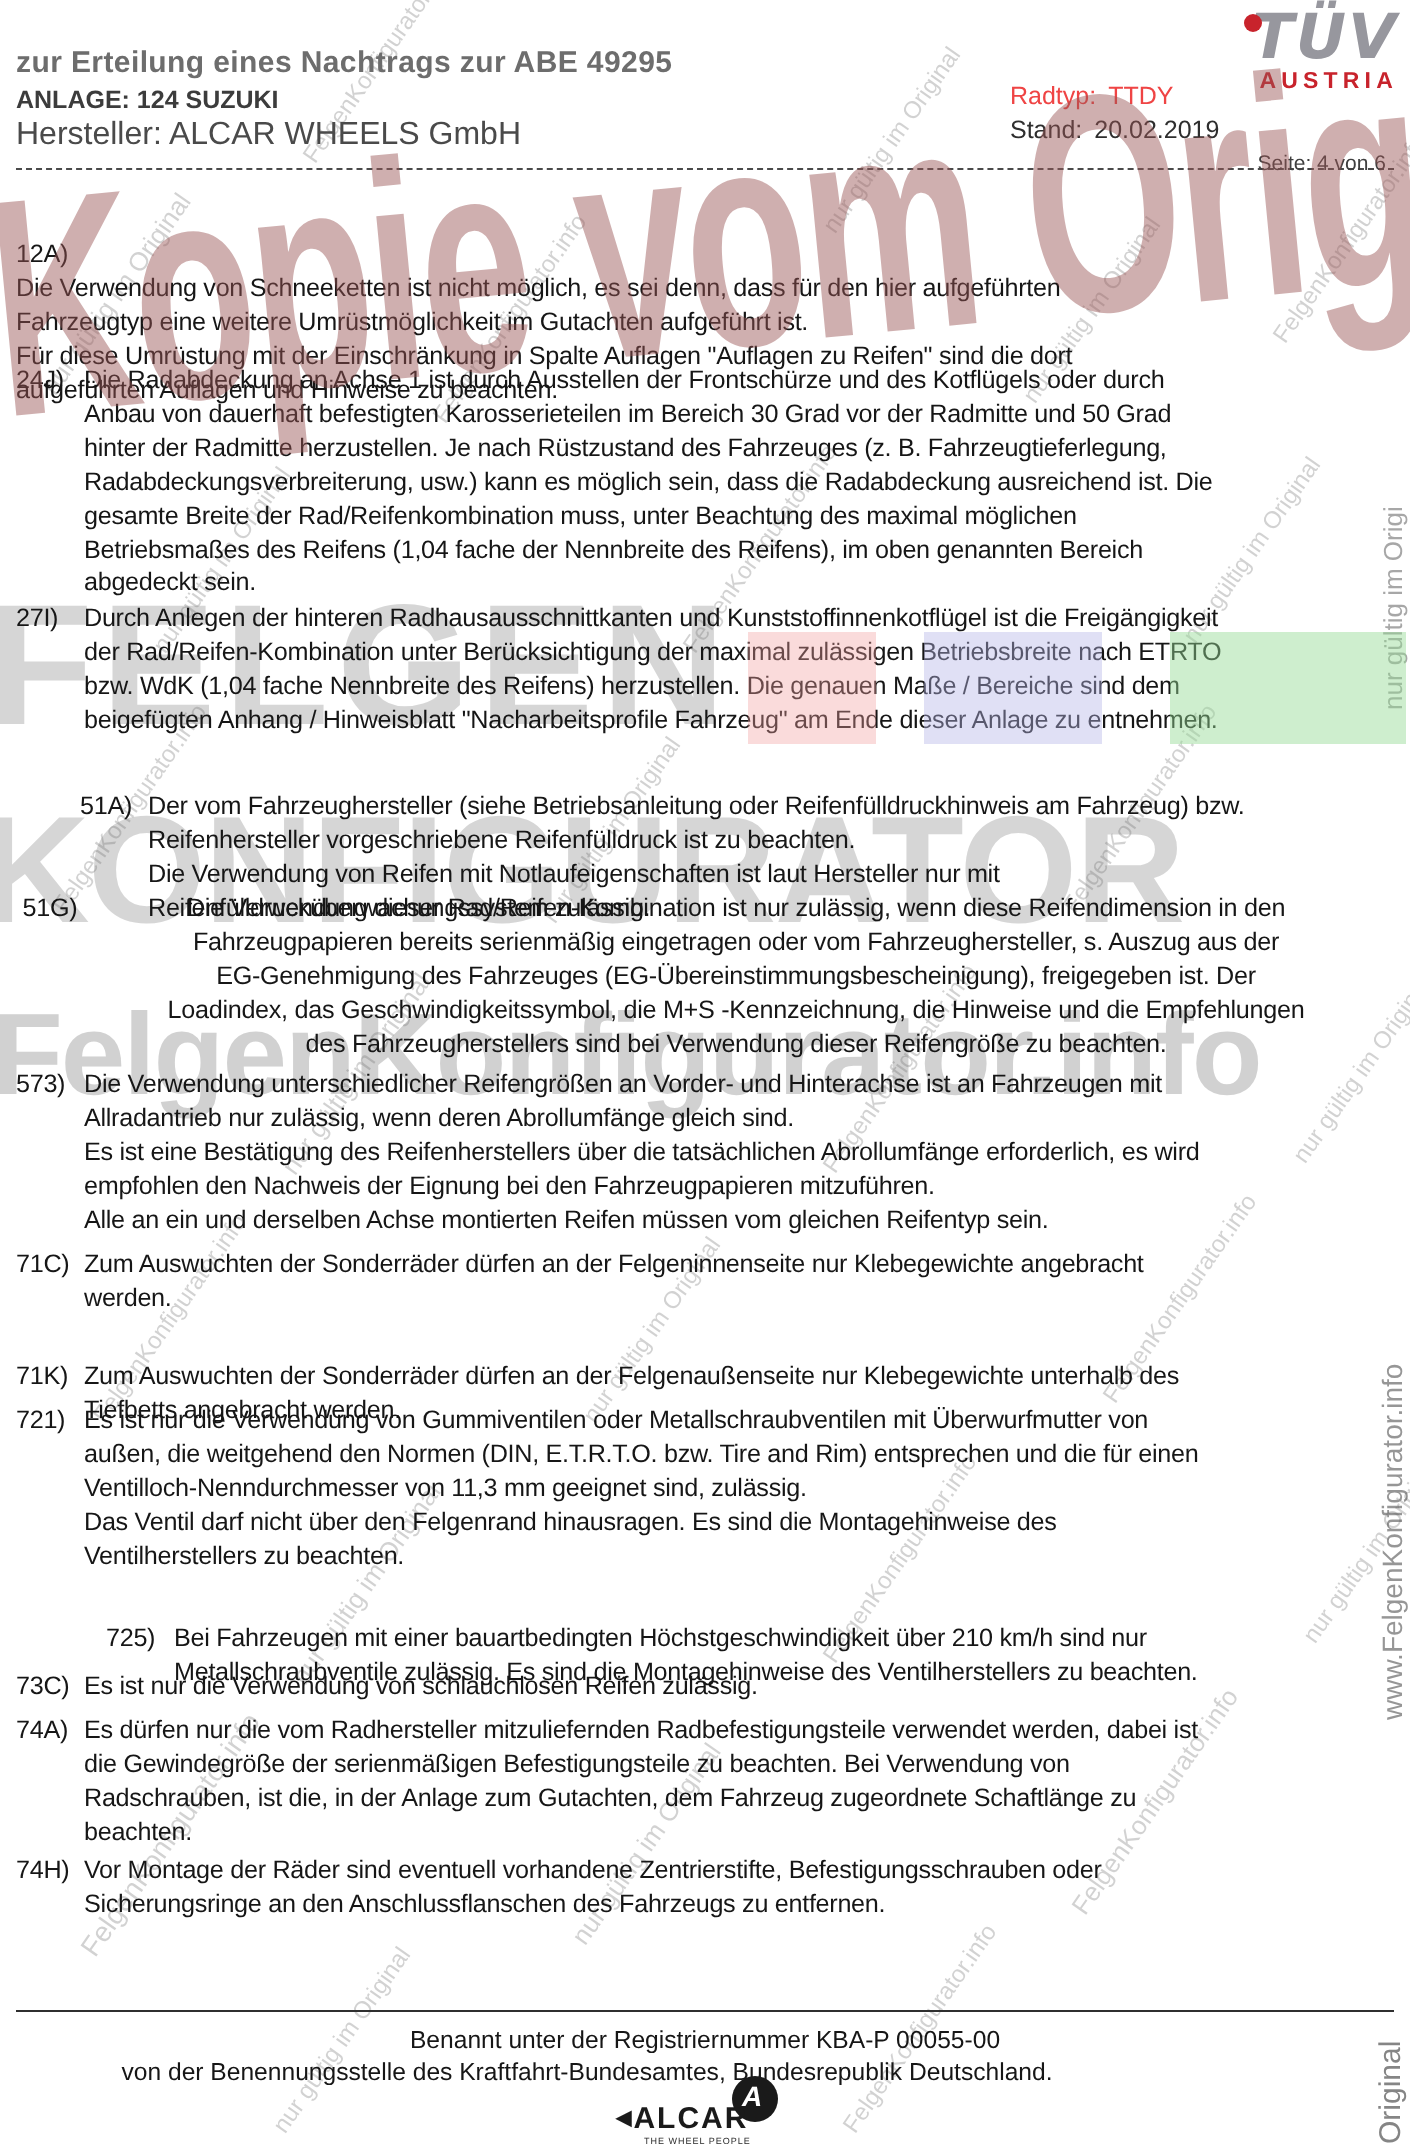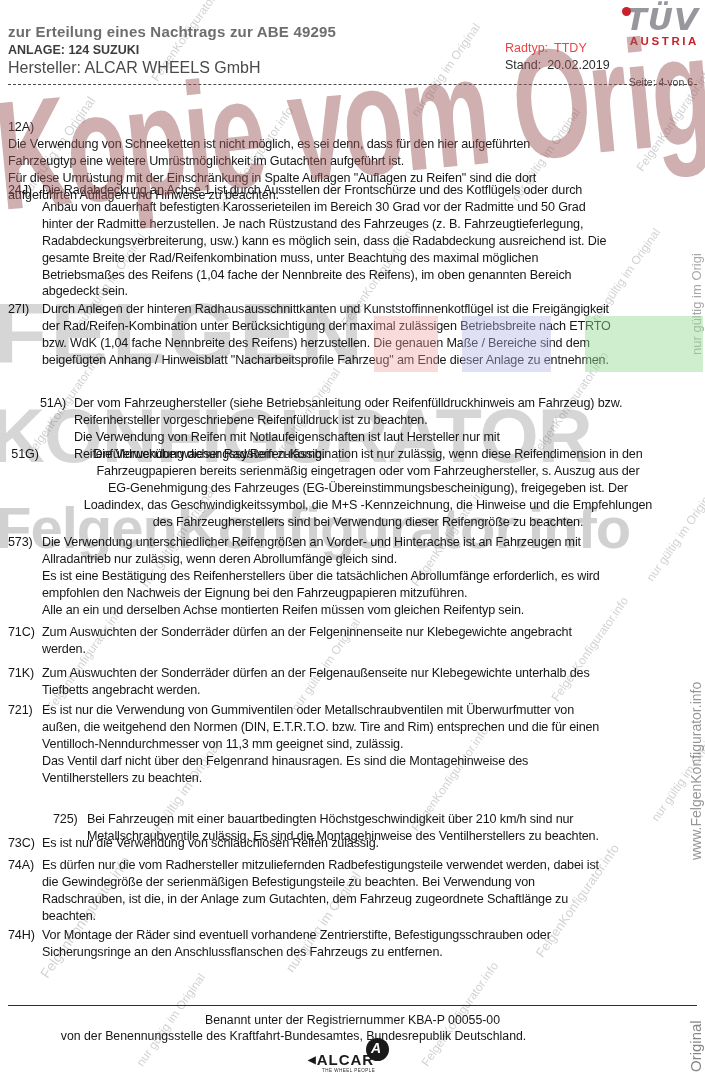--- a/index.html
+++ b/index.html
@@ -172,21 +172,21 @@
 Allradantrieb nur zulässig, wenn deren   Abrollumfänge gleich sind.
 Es ist eine Bestätigung des Reifenherstellers über die tatsächlichen Abrollumfänge erforderlich, es wird
 empfohlen den Nachweis der Eignung bei den Fahrzeugpapieren mitzuführen.
 Alle an ein und derselben Achse montierten Reifen müssen vom gleichen Reifentyp sein.</div>
       </div>
       <div class="para" style="top: 624px;">
         <div class="pid">71C)</div>
         <div class="ptext">Zum Auswuchten der Sonderräder dürfen an der Felgeninnenseite nur Klebegewichte angebracht
 werden.</div>
       </div>
-      <div class="para" style="top: 665px;">
+      <div class="para" style="top: 680px;">
         <div class="pid">71K)</div>
         <div class="ptext">Zum Auswuchten der Sonderräder dürfen an der Felgenaußenseite nur Klebegewichte unterhalb des
 Tiefbetts angebracht werden.</div>
       </div>
       <div class="para" style="top: 702px;">
         <div class="pid">721)</div>
         <div class="ptext">Es ist nur die Verwendung von Gummiventilen oder Metallschraubventilen mit Überwurfmutter von
 außen, die weitgehend den Normen (DIN, E.T.R.T.O. bzw. Tire and Rim) entsprechen und die für einen
 Ventilloch-Nenndurchmesser von 11,3 mm geeignet sind, zulässig.
 Das Ventil darf nicht über den Felgenrand hinausragen. Es sind die Montagehinweise des

